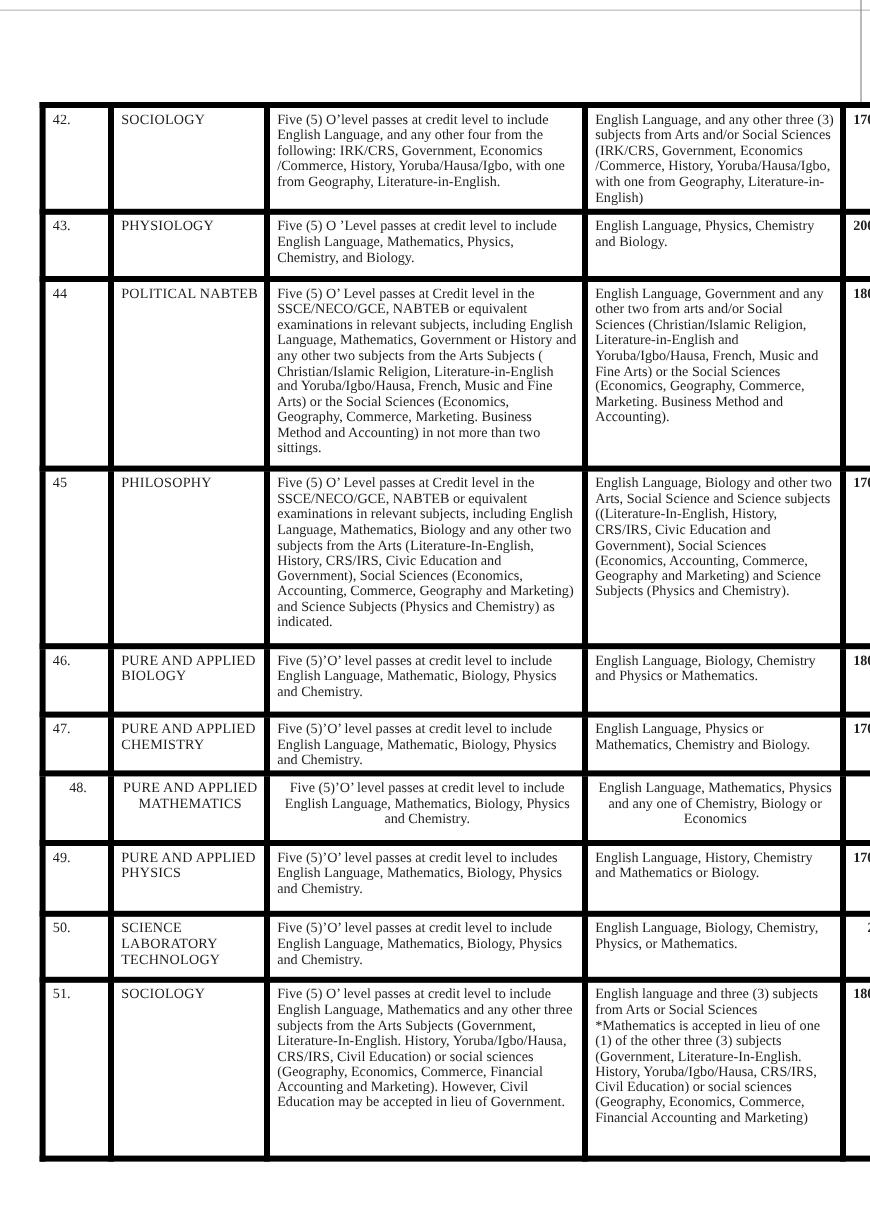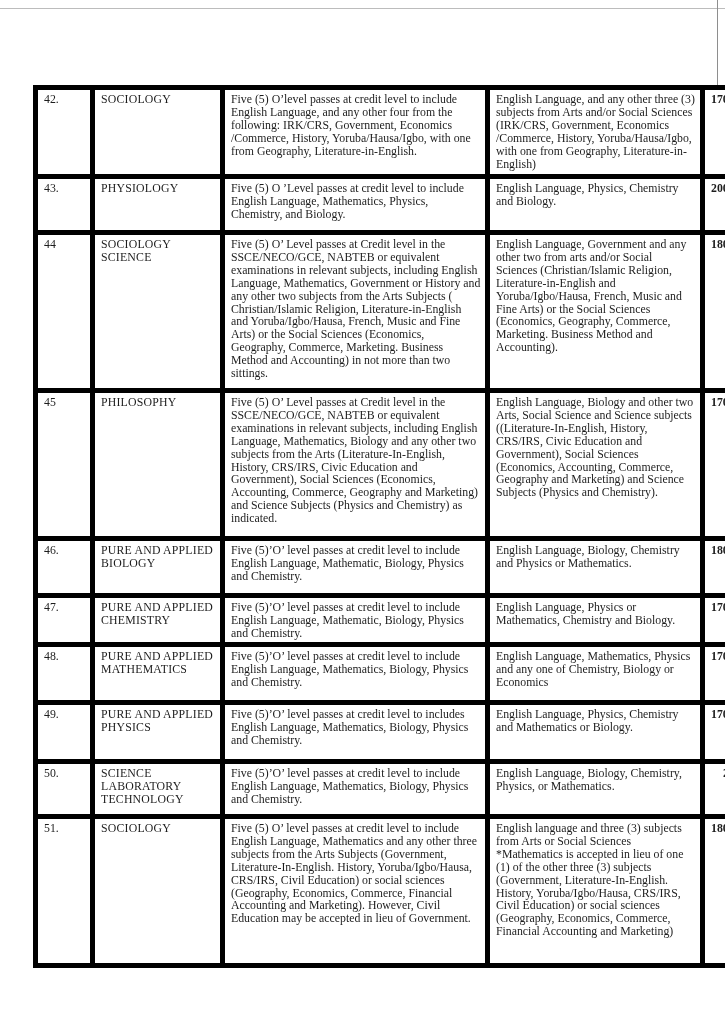--- a/index.html
+++ b/index.html
@@ -50,21 +50,21 @@
   .c-olev  { width: 250px; padding-left: 5px; }
   .c-utme  { width: 200px; padding-left: 6px; }
   .c-score { width: 78px;  padding-left: 11px; font-weight: bold; font-size: 12px; }
   
   tr:nth-child(1)  td { height: 79px;  }
   tr:nth-child(2)  td { height: 46px;  }
   tr:nth-child(3)  td { height: 148px; }
   tr:nth-child(4)  td { height: 138px; }
   tr:nth-child(5)  td { height: 47px;  }
   tr:nth-child(6)  td { height: 39px;  }
-  tr:nth-child(7)  td { height: 48px;  }
+  tr:nth-child(7)  td { height: 48px; text-align: center;  }
   tr:nth-child(8)  td { height: 49px;  }
   tr:nth-child(9)  td { height: 45px;  }
   tr:nth-child(10) td { height: 139px; }
   
   tr:nth-child(9) .c-score { padding-left: 18px; }
 </style>
 </head>
 <body>
 
 <div class="scan-top-line"></div>
@@ -81,21 +81,21 @@
     </tr>
     <tr>
       <td class="c-sn">43.</td>
       <td class="c-prog">PHYSIOLOGY</td>
       <td class="c-olev">Five (5) O ’Level passes at credit level to include English Language, Mathematics, Physics, Chemistry, and Biology.</td>
       <td class="c-utme">English Language, Physics, Chemistry and Biology.</td>
       <td class="c-score">200</td>
     </tr>
     <tr>
       <td class="c-sn">44</td>
-      <td class="c-prog">SOCIOLOGY SCIENCE</td>
+      <td class="c-prog">POLITICAL NABTEB</td>
       <td class="c-olev">Five (5) O’ Level passes at Credit level  in the SSCE/NECO/GCE, NABTEB or equivalent examinations in relevant subjects, including English  Language, Mathematics, Government or History and any other two subjects from the Arts Subjects ( Christian/Islamic Religion, Literature-in-English and Yoruba/Igbo/Hausa, French, Music and Fine Arts)  or the Social Sciences (Economics, Geography, Commerce, Marketing. Business Method and Accounting) in not more than two sittings.</td>
       <td class="c-utme">English Language, Government and any other two from arts and/or Social Sciences (Christian/Islamic Religion, Literature-in-English and Yoruba/Igbo/Hausa, French, Music and Fine Arts) or the Social Sciences (Economics, Geography, Commerce, Marketing. Business Method and Accounting).</td>
       <td class="c-score">180</td>
     </tr>
     <tr>
       <td class="c-sn">45</td>
       <td class="c-prog">PHILOSOPHY</td>
       <td class="c-olev">Five (5) O’ Level passes at Credit level  in the SSCE/NECO/GCE, NABTEB or equivalent examinations in relevant subjects, including English Language, Mathematics, Biology and any other two subjects from the Arts (Literature-In-English, History, CRS/IRS, Civic Education and Government), Social Sciences (Economics, Accounting, Commerce, Geography and Marketing) and Science Subjects (Physics and Chemistry) as indicated.</td>
       <td class="c-utme">English Language, Biology and other two Arts, Social Science and Science subjects ((Literature-In-English, History, CRS/IRS, Civic Education and Government), Social Sciences (Economics, Accounting, Commerce, Geography and Marketing) and Science Subjects (Physics and Chemistry).</td>
       <td class="c-score">170</td>
@@ -118,21 +118,21 @@
       <td class="c-sn">48.</td>
       <td class="c-prog">PURE AND APPLIED MATHEMATICS</td>
       <td class="c-olev">Five (5)’O’ level passes at credit level to include English  Language, Mathematics, Biology, Physics and Chemistry.</td>
       <td class="c-utme">English Language, Mathematics, Physics and any one of Chemistry, Biology or Economics</td>
       <td class="c-score">170</td>
     </tr>
     <tr>
       <td class="c-sn">49.</td>
       <td class="c-prog">PURE AND APPLIED PHYSICS</td>
       <td class="c-olev">Five (5)’O’ level passes at credit level to includes English Language, Mathematics, Biology, Physics and Chemistry.</td>
-      <td class="c-utme">English Language, Physics, Chemistry and Mathematics or Biology.</td>
+      <td class="c-utme">English Language, History, Chemistry and Mathematics or Biology.</td>
       <td class="c-score">170</td>
     </tr>
     <tr>
       <td class="c-sn">50.</td>
       <td class="c-prog">SCIENCE LABORATORY TECHNOLOGY</td>
       <td class="c-olev">Five (5)’O’ level passes at credit level to include English  Language, Mathematics, Biology, Physics and Chemistry.</td>
       <td class="c-utme">English Language, Biology, Chemistry, Physics, or Mathematics.</td>
       <td class="c-score">200</td>
     </tr>
     <tr>

